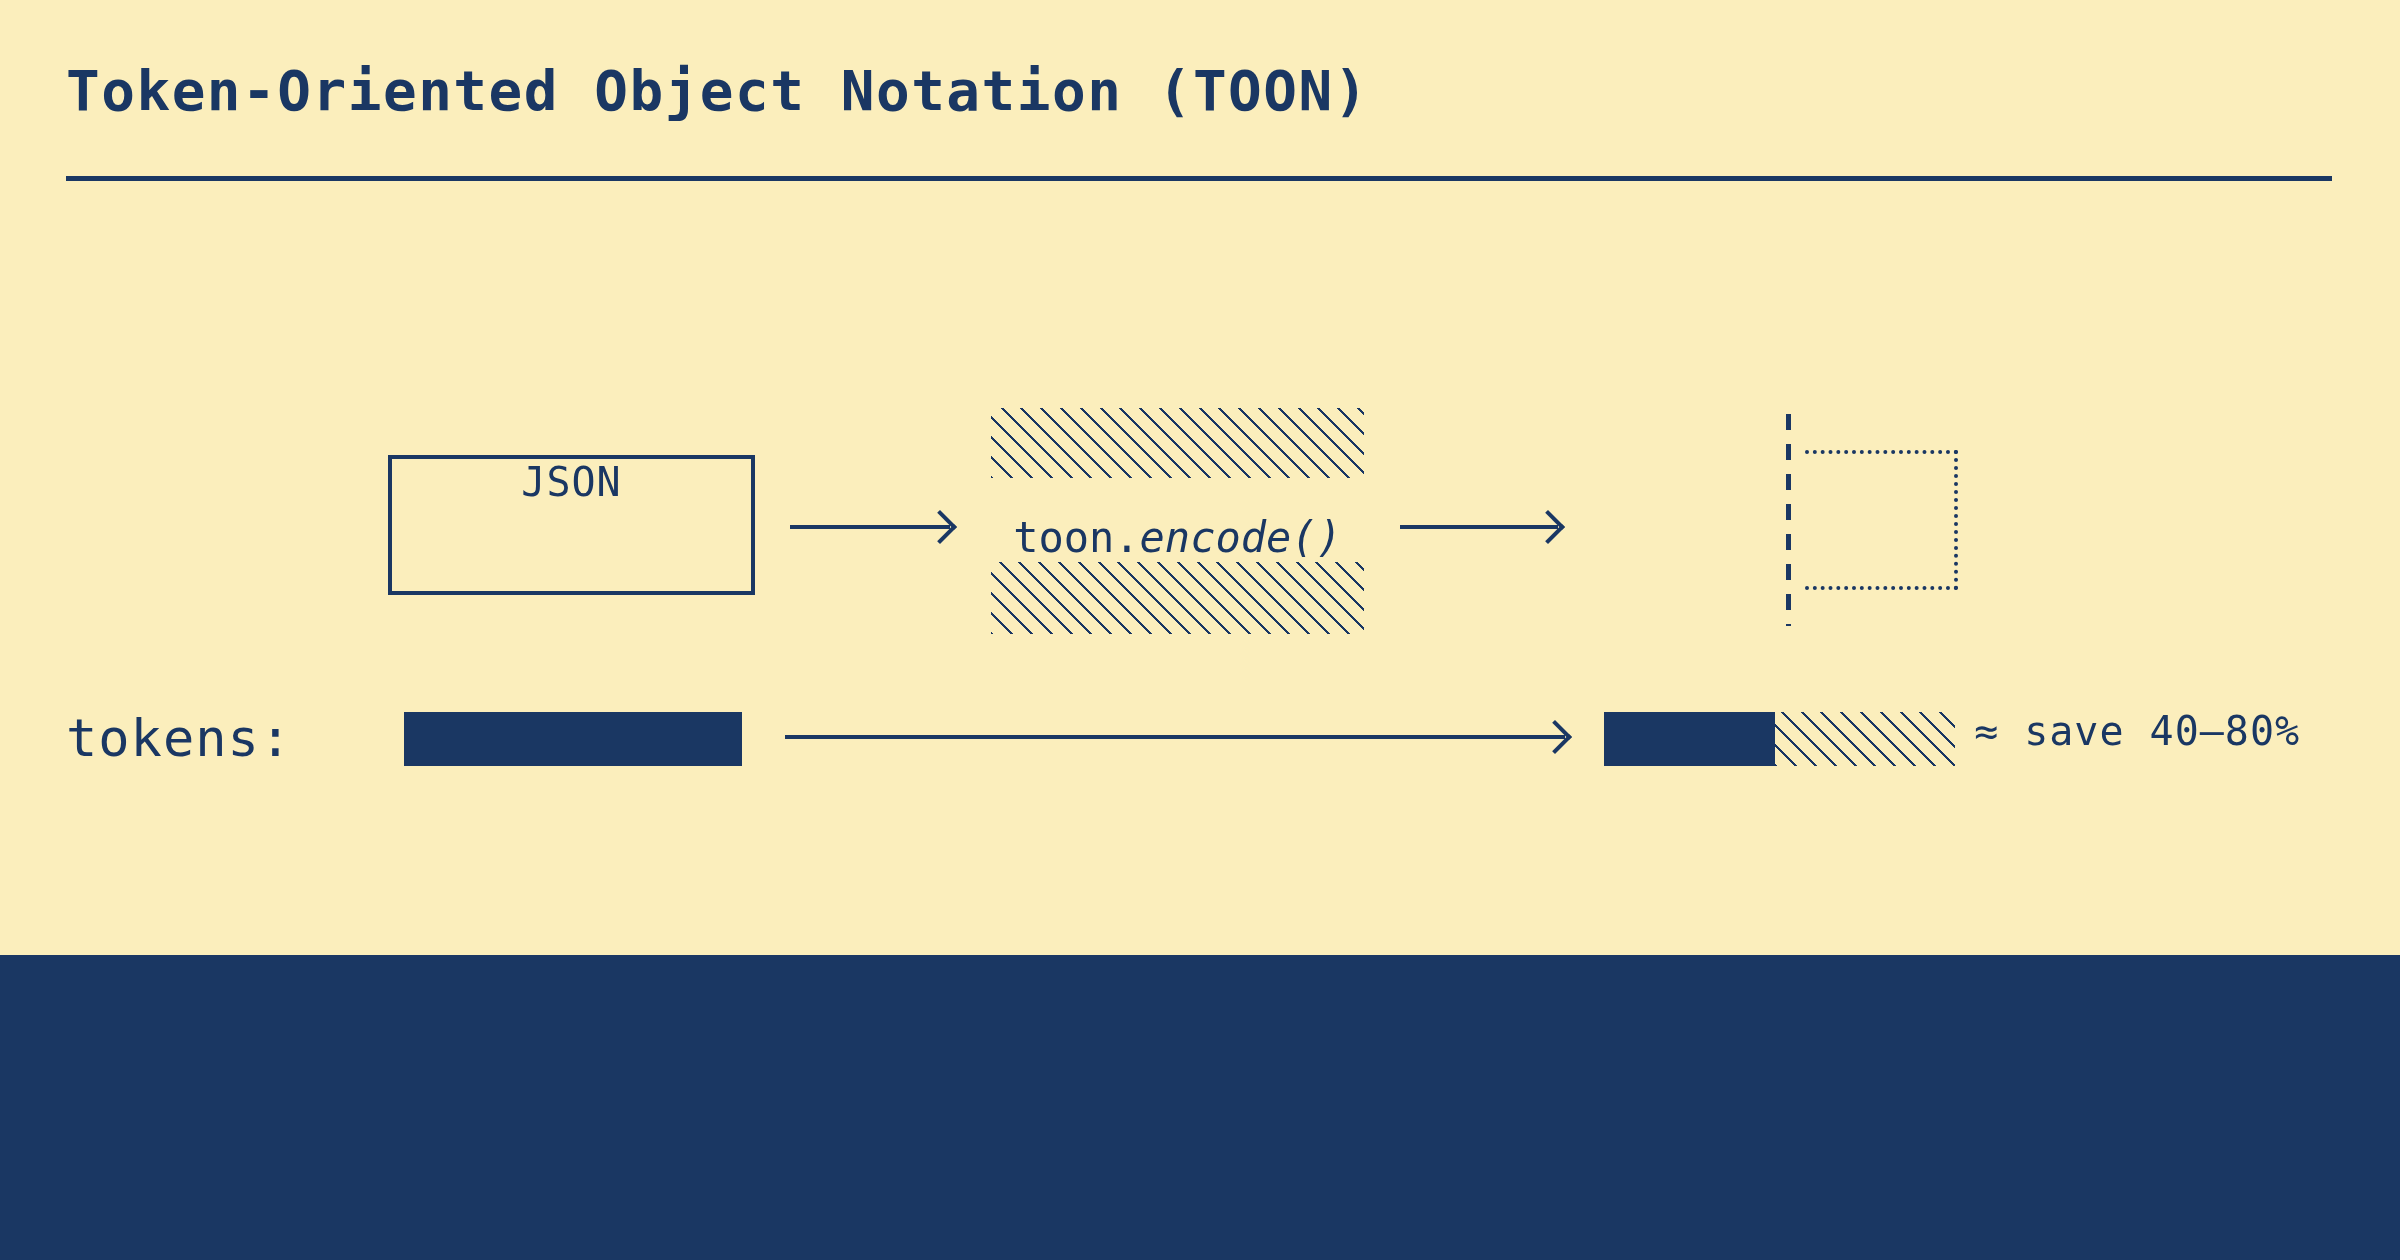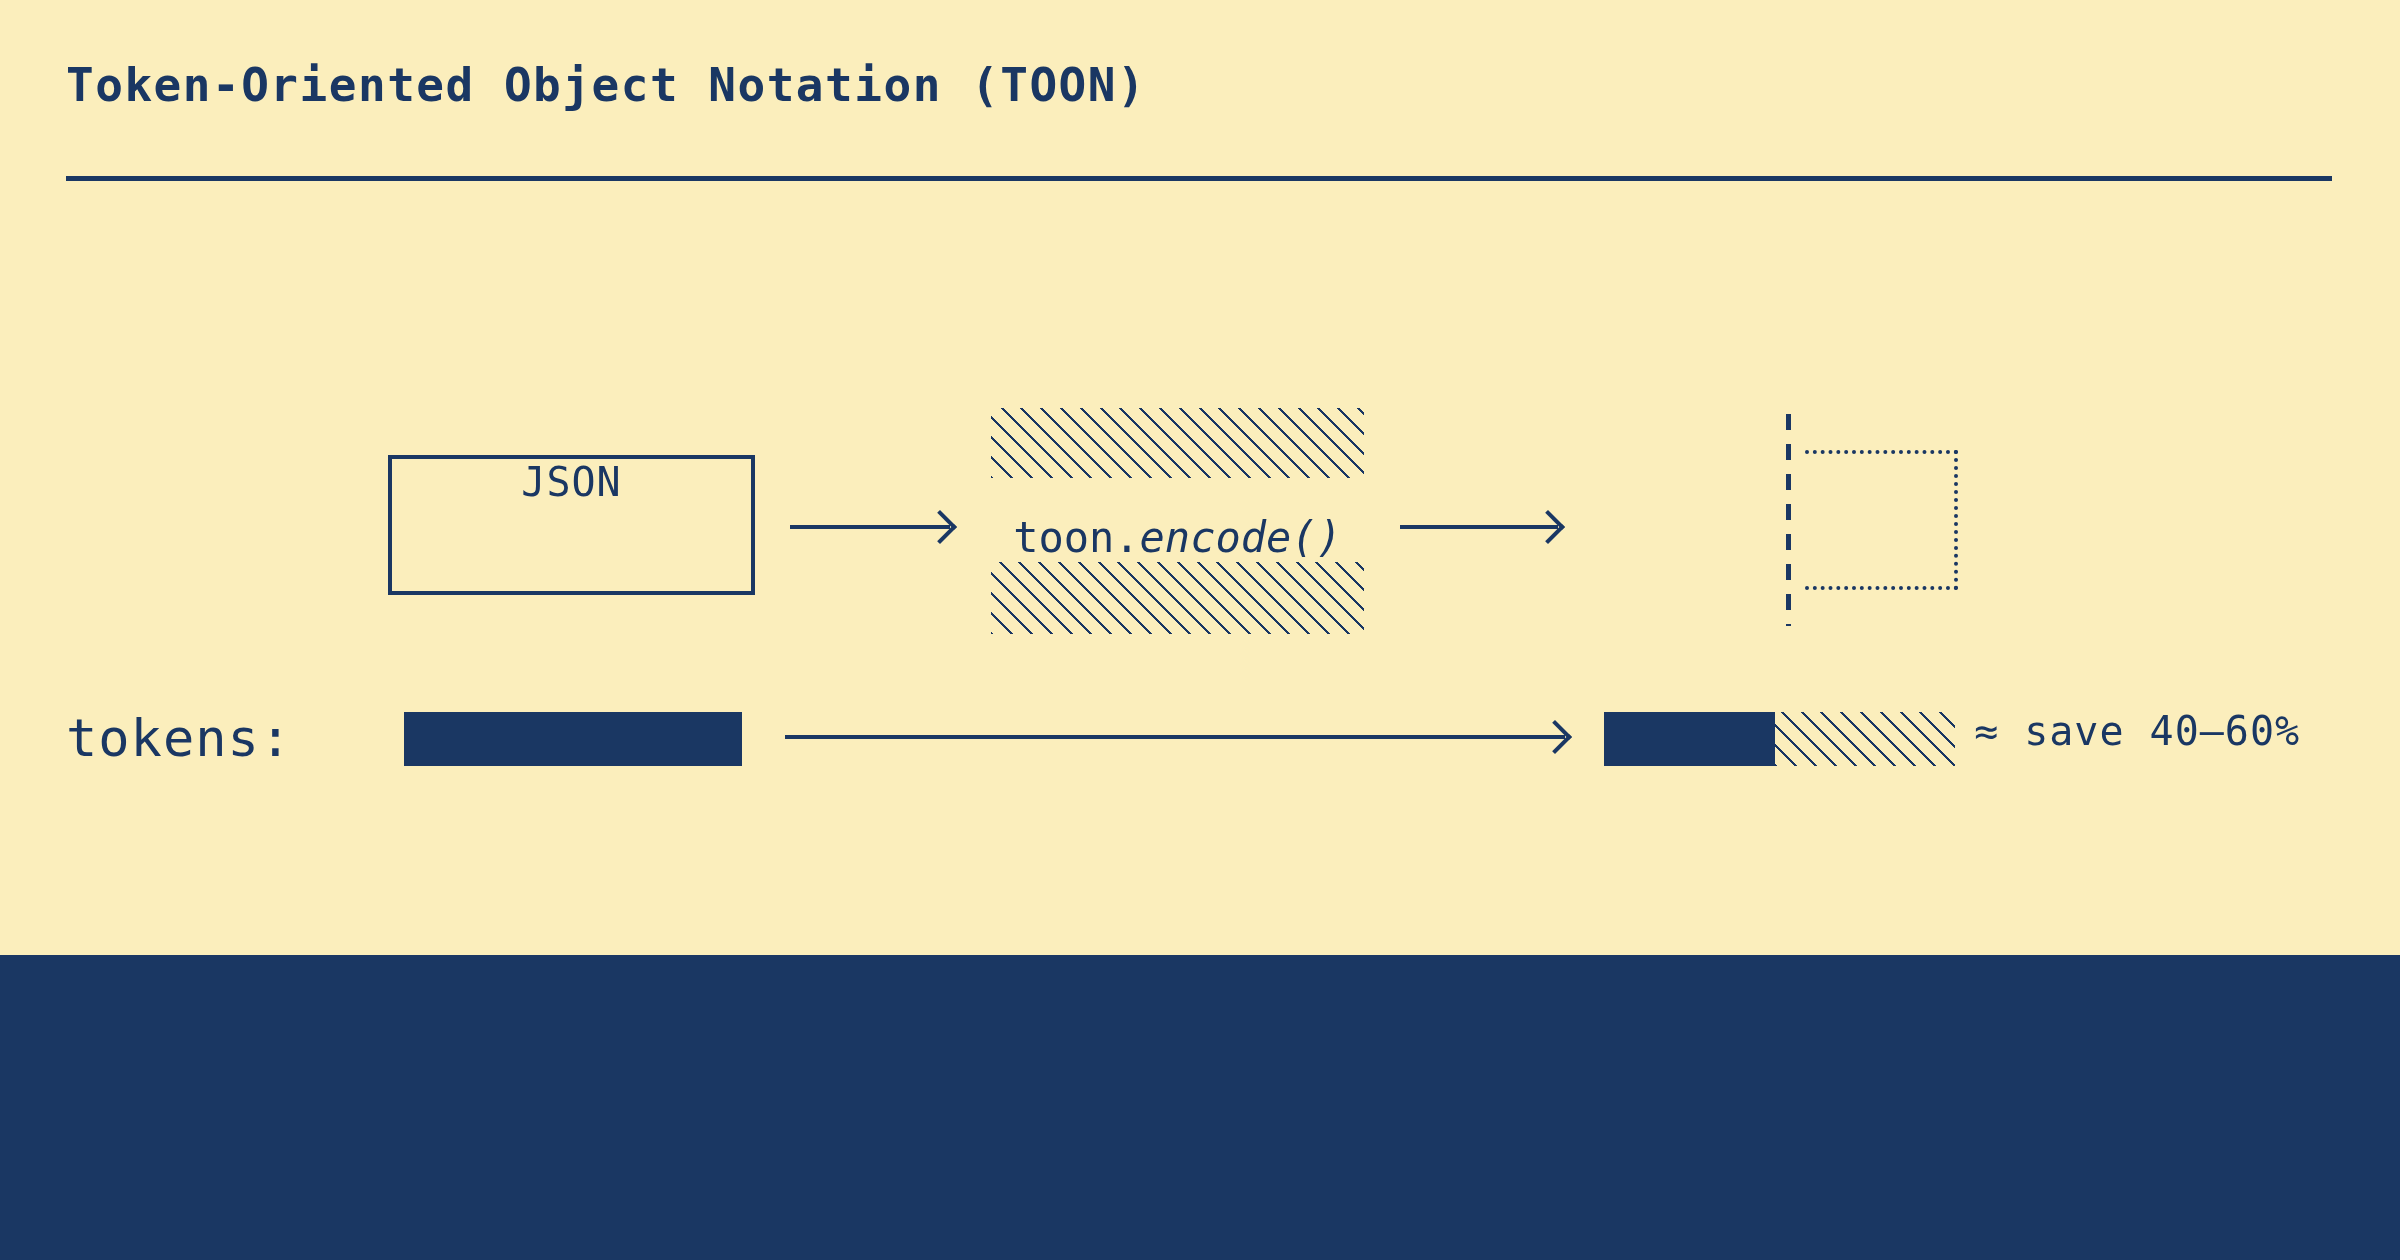--- a/index.html
+++ b/index.html
@@ -35,21 +35,21 @@
     width: 2400px;
     height: 955px;
     background: var(--cream);
   }
 
   .page-title {
     position: absolute;
     left: 66px;
     top: 58px;
     font-family: "DejaVu Sans Mono", monospace;
-    font-size: 46px;
+    font-size: 56px;
     font-weight: bold;
     letter-spacing: 1.5px;
     color: var(--navy);
     white-space: nowrap;
     text-align: center;
   }
 
   .title-rule {
     position: absolute;
     left: 66px;
@@ -282,21 +282,21 @@
 
     <div class="bar-json"></div>
 
     <div class="arrow arrow-tokens"></div>
 
     <div class="bar-toon-group">
       <div class="bar-toon-fill"></div>
       <div class="bar-toon-hatch hatch"></div>
     </div>
 
-    <div class="savings-note">≈ save 40–60%</div>
+    <div class="savings-note">≈ save 40–80%</div>
   </div>
 
   <div class="bottom-panel">
 
     
 
     
 
     
   </div>

